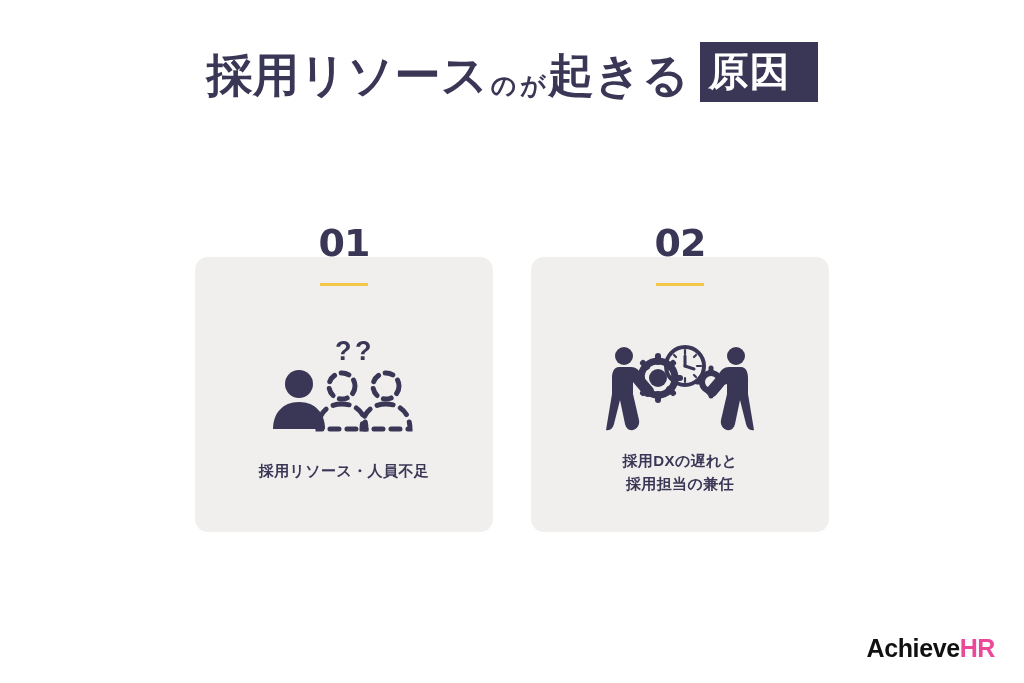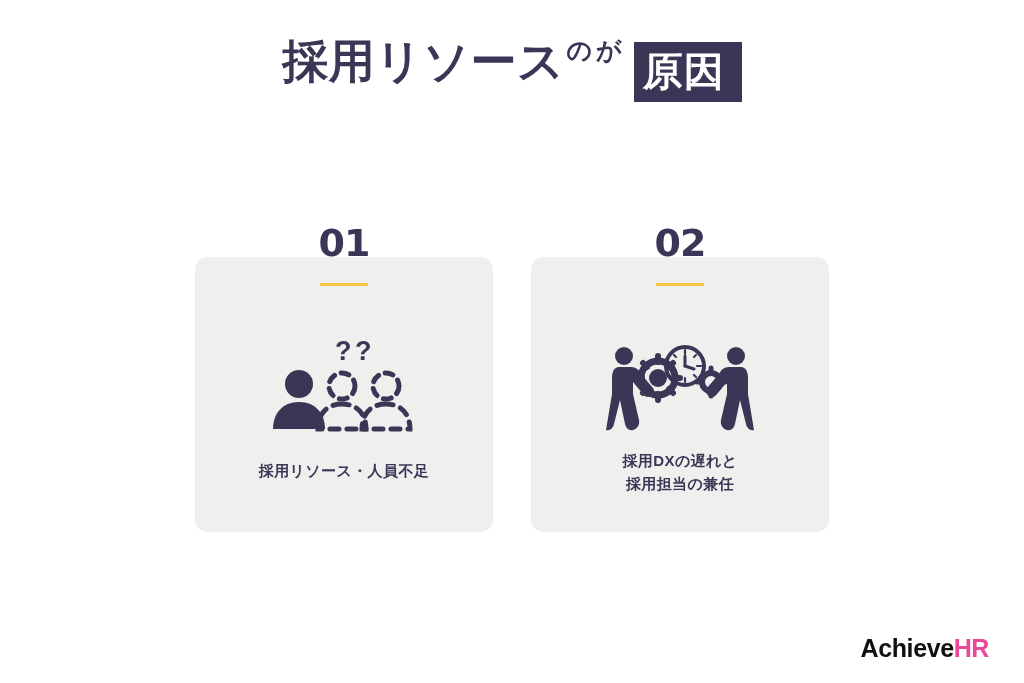--- a/index.html
+++ b/index.html
@@ -17,21 +17,21 @@
     position: relative;
   }
 
   
   .title-row {
     position: absolute;
     left: 0;
     top: 38px;
     width: 1024px;
     display: flex;
-    align-items: flex-start;
+    align-items: flex-end;
     justify-content: center;
     white-space: nowrap;
   }
   .title-main {
     font-size: 46px;
     font-weight: 900;
     letter-spacing: 0.5px;
     color: #3a3656;
     line-height: 1;
   }
@@ -42,21 +42,21 @@
     line-height: 1;
     padding: 0 2px;
   }
   .title-badge {
     display: inline-block;
     background: #3a3656;
     color: #ffffff;
     font-size: 40px;
     font-weight: 900;
     line-height: 1;
-    padding: 9px 17px 11px 9px;
+    padding: 9px 27px 11px 9px;
     margin-left: 10px;
     letter-spacing: 1px;
     position: relative;
     top: 4px;
   }
 
   
   .cards {
     position: absolute;
     left: 0;
@@ -124,41 +124,42 @@
     line-height: 1.55;
     color: #3a3656;
     letter-spacing: 0.4px;
     white-space: pre-line;
     padding: 0 14px;
   }
 
   
   .logo {
     position: absolute;
-    right: 35px;
+    right: 29px;
     bottom: 22px;
     font-size: 25px;
     font-weight: 900;
     letter-spacing: -0.4px;
     line-height: 1;
     display: flex;
     align-items: flex-end;
   }
   .logo-achieve { color: #111111; }
   .logo-hr { color: #ec4899; }
 
   svg { display: block; }
 </style>
 </head>
 <body>
 
 <div class="title-row">
   <span class="title-main">採用リソース</span>
   <span class="title-particle">の</span>
   <span class="title-particle">が</span>
+  <span class="title-main">起きる</span>
   <span class="title-badge">原因</span>
 </div>
 
 <div class="cards">
 
   <div class="card-wrap">
     <div class="card-number">01</div>
     <div class="card-underline"></div>
     <div class="card">
       <div class="card-icon">

